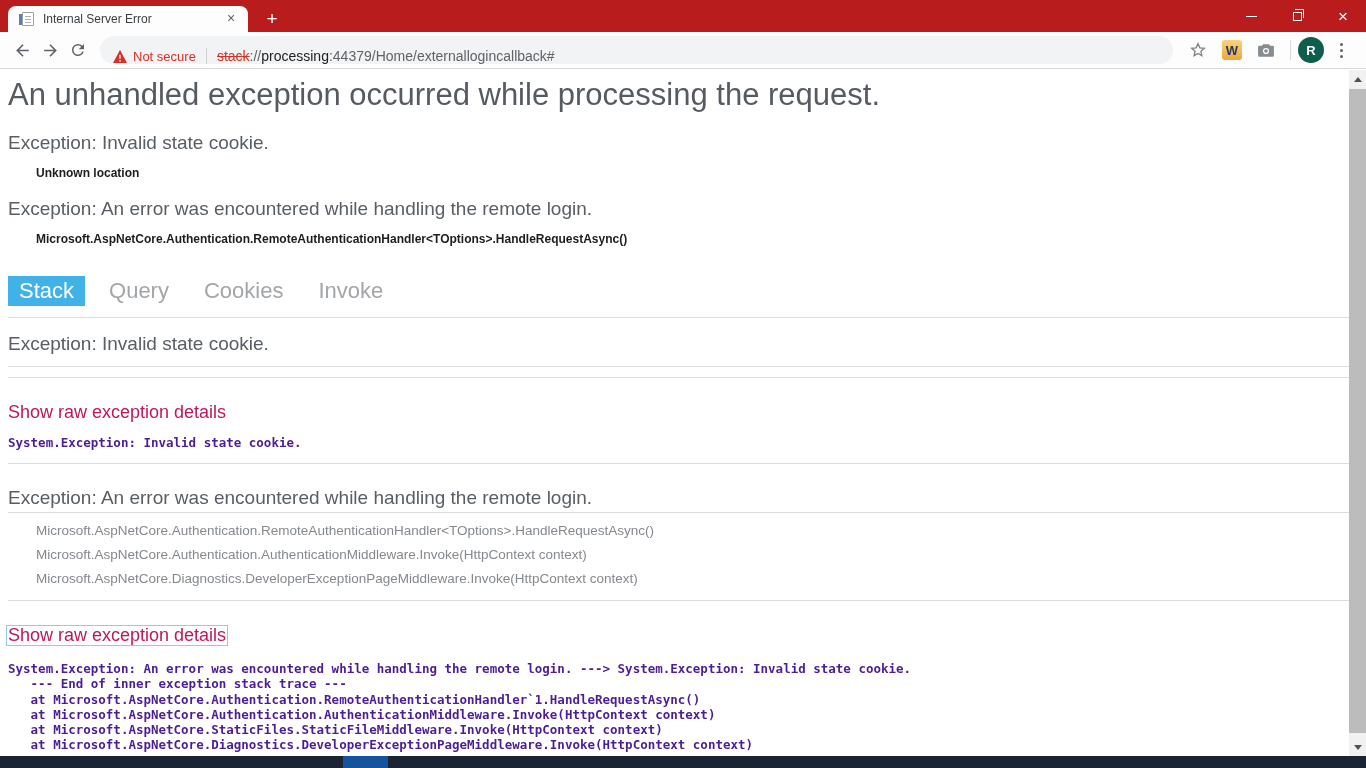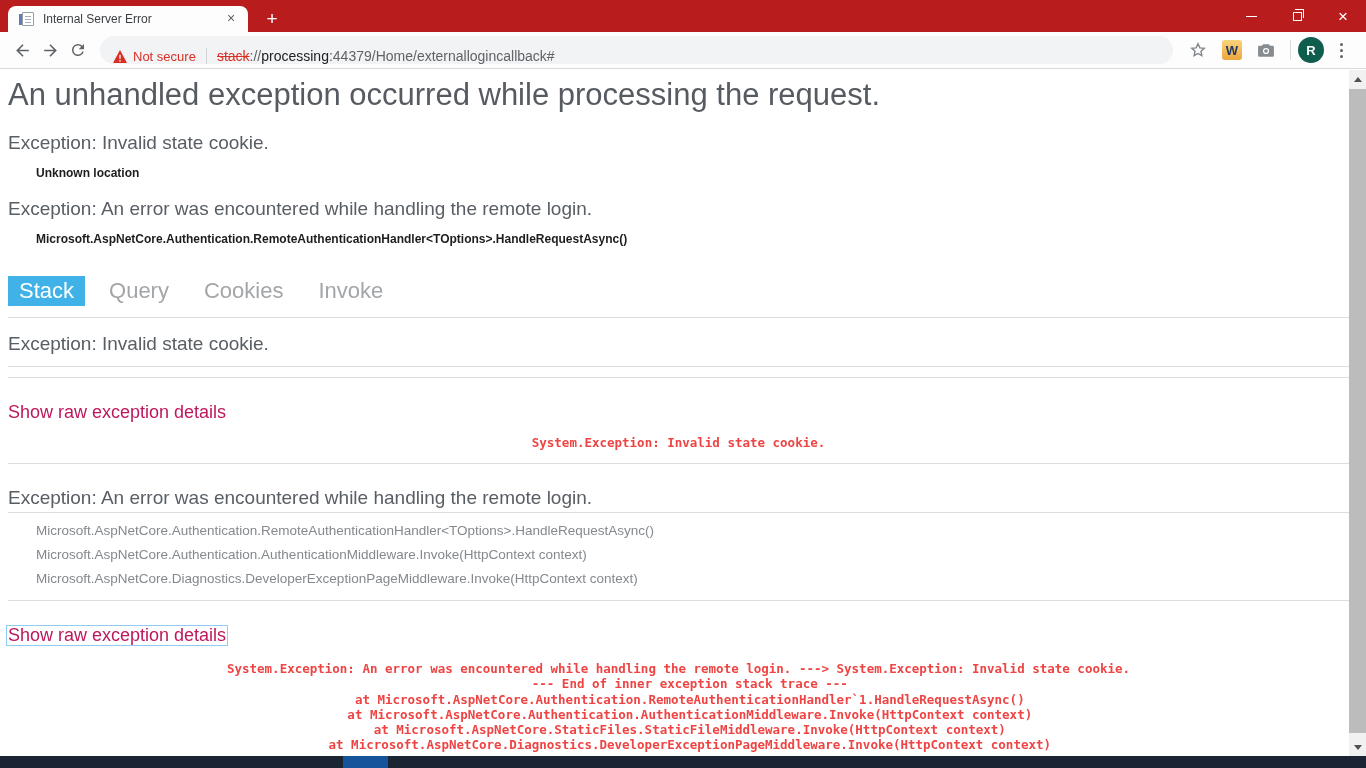--- a/index.html
+++ b/index.html
@@ -62,21 +62,21 @@
   .etabs { list-style:none; margin:29px 0 0; padding:0; display:flex; font-size:22px; color:#a3a6a9; }
   .etabs li { padding:5px 11px; margin-right:13px; cursor:pointer; line-height:20px; }
   .etabs li.selected { background:#41b2e8; color:#fff; }
   .hr { border-top:1px solid #ddd; height:0; }
   .hr.tabs-hr { margin-top:11px; }
   .stack-h { font-size:19px; font-weight:normal; line-height:22px; color:#585e64; margin:15px 0 0; padding-bottom:11px; border-bottom:1px solid #ddd; }
   .stack-h.second { margin-top:23px; padding-bottom:3px; }
   .empty-frames { height:11px; border-bottom:1px solid #ddd; }
   .raw-link { display:inline-block; margin-top:26px; font-size:18px; line-height:17px; color:#be185d; text-decoration:none; cursor:pointer; }
   .raw-link.focused { outline:1px solid #8ecdf0; outline-offset:1px; }
-  pre.raw { margin:13px 0 0; font-family:"DejaVu Sans Mono", monospace; font-size:12.5px; font-weight:bold; line-height:15.2px; color:#ef4444; white-space:pre;text-align:center; }
+  pre.raw { margin:13px 0 0; font-family:"DejaVu Sans Mono", monospace; font-size:12.5px; font-weight:bold; line-height:15.2px; color:#4c1d95; white-space:pre; }
   .hr.sep1 { margin-top:13px; }
   ul.frames { list-style:none; margin:6px 0 0; padding:0; }
   ul.frames li { margin-left:28px; font-size:13.5px; color:#85898d; line-height:24px; }
   .hr.sep2 { margin-top:9px; }
   pre.raw.big { margin-top:16px; }
 
   
   .scrollbar { position:absolute; top:70px; right:0; width:17px; bottom:12px; background:#f1f1f1; }
   .sb-btn { position:absolute; left:0; width:17px; height:17px; display:flex; align-items:center; justify-content:center; cursor:pointer; }
   .sb-btn.up { top:1px; } .sb-btn.down { bottom:0; }

